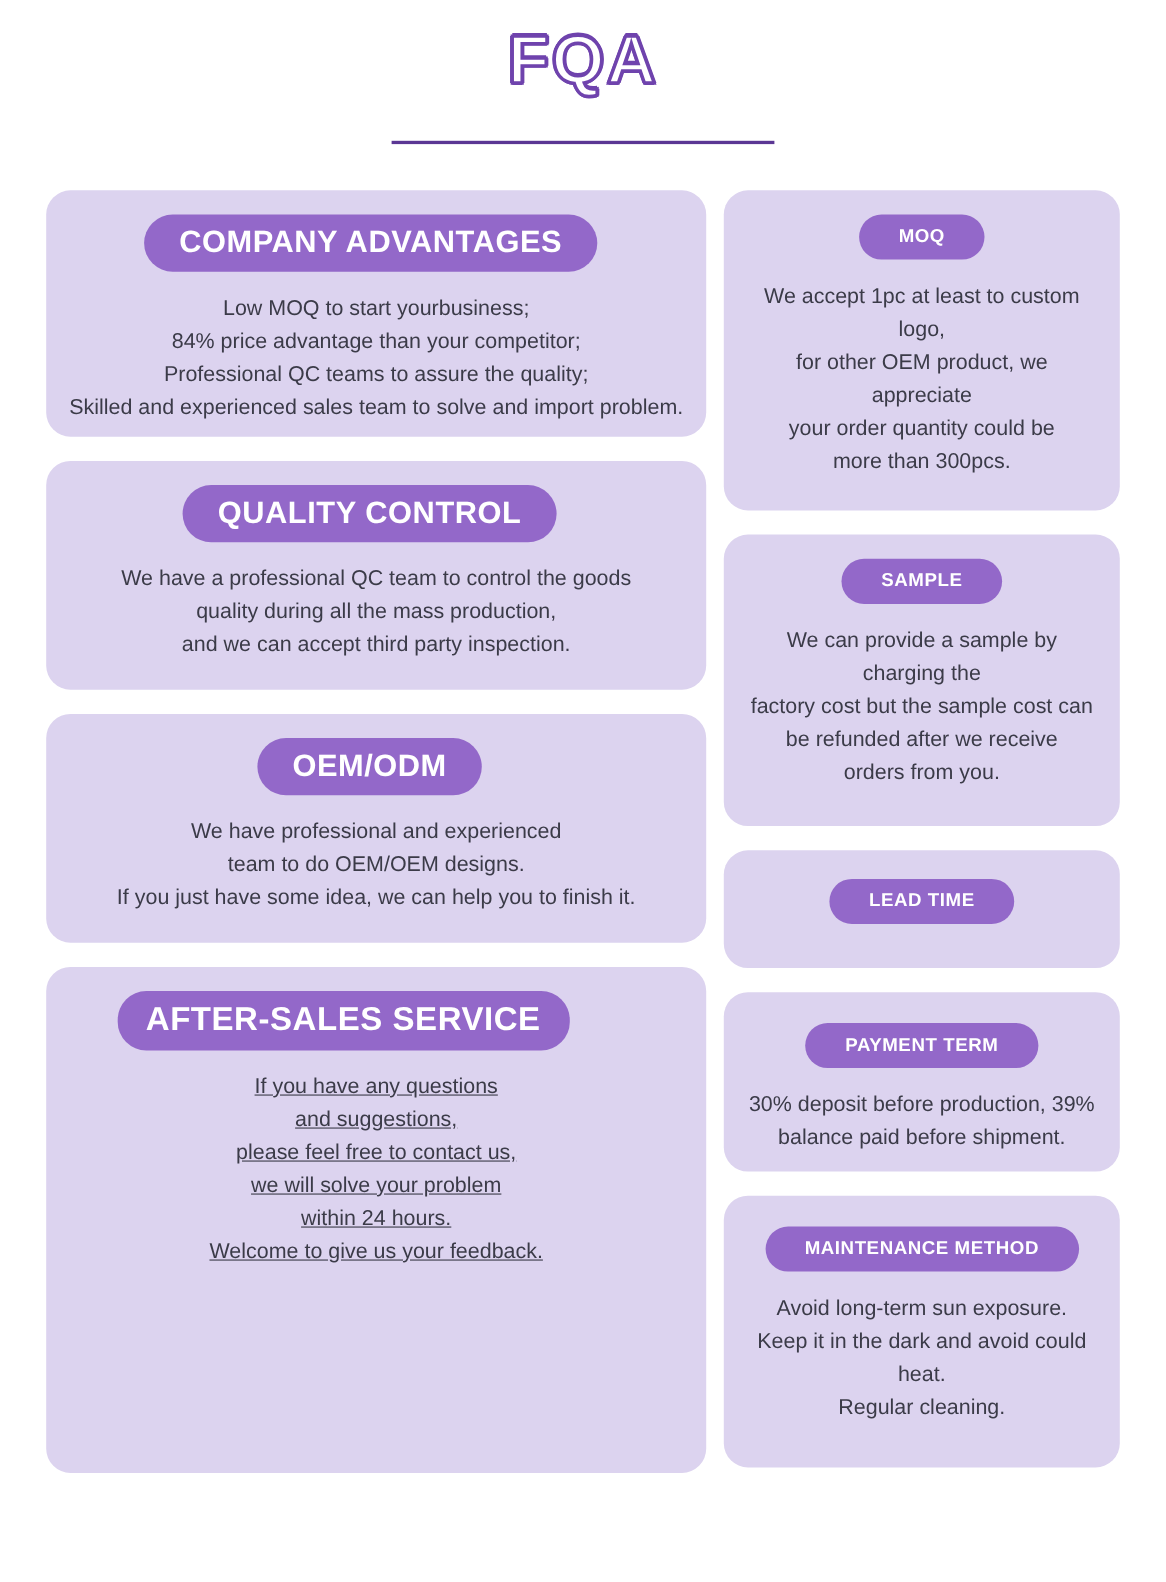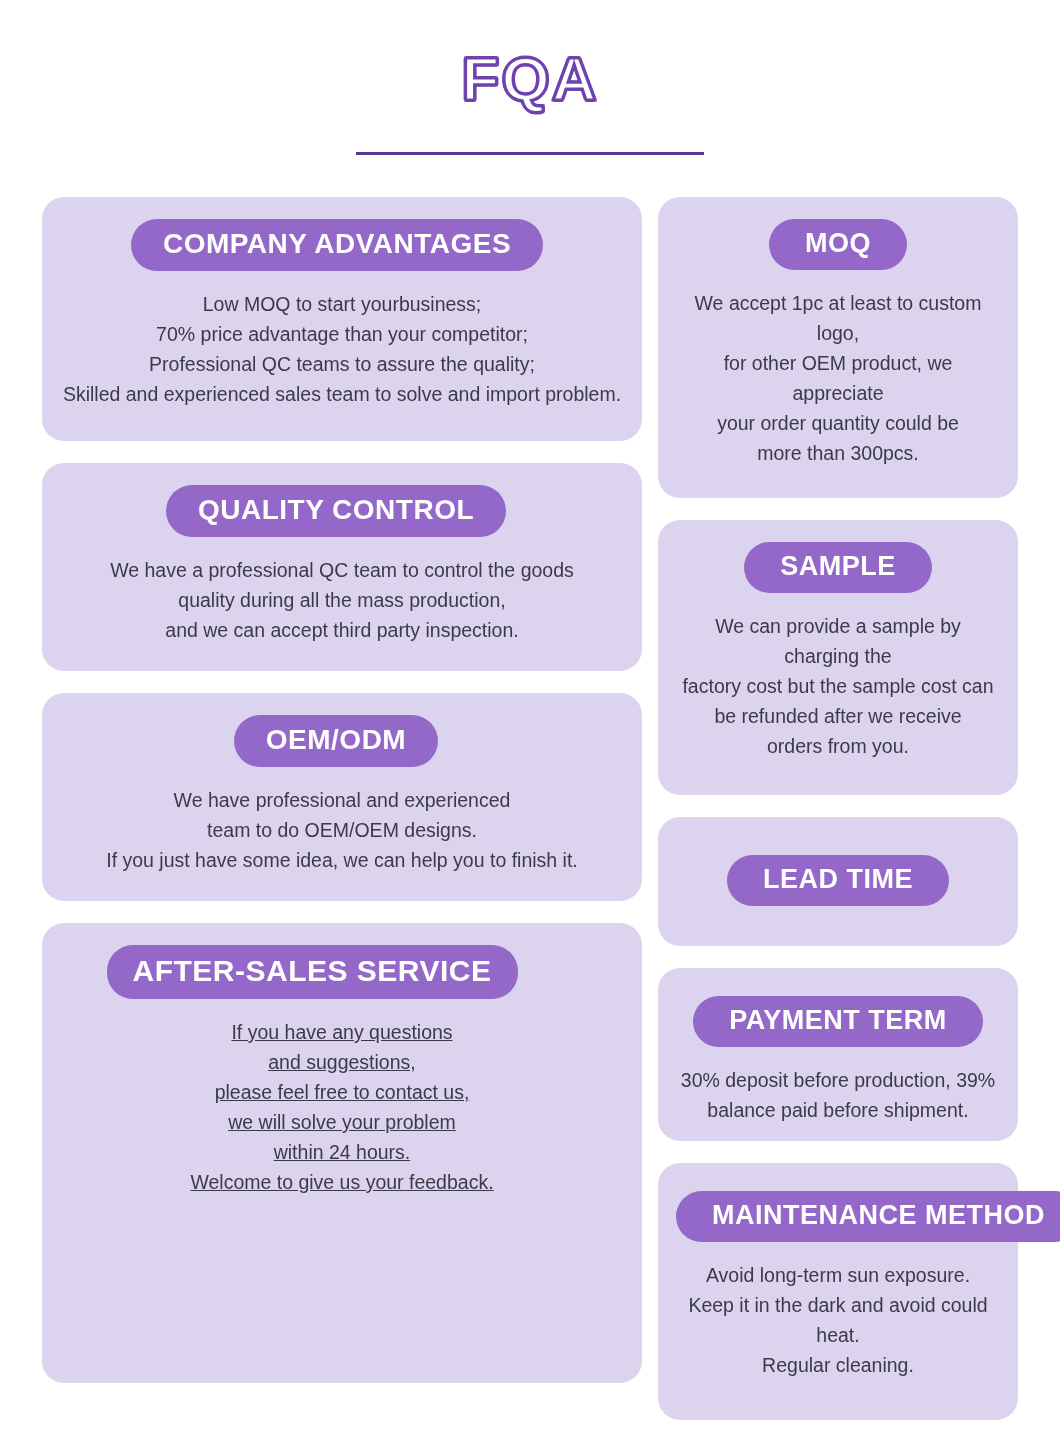--- a/index.html
+++ b/index.html
@@ -13,21 +13,21 @@
     height: 1438px;
     font-family: "Liberation Sans", sans-serif;
     color: #3b3b48;
     position: relative;
     overflow: hidden;
   }
 
   
   .header {
     text-align: center;
-    padding-top: 48px;
+    padding-top: 24px;
   }
   .title {
     font-size: 62px;
     font-weight: bold;
     letter-spacing: 2px;
     color: #ffffff;
     -webkit-text-stroke: 3px #6f43ad;
     text-shadow:
        2px 0 0 #6f43ad, -2px 0 0 #6f43ad,
        0 2px 0 #6f43ad, 0 -2px 0 #6f43ad;
@@ -69,64 +69,64 @@
     background: #9368c9;
     color: #ffffff;
     border-radius: 26px;
     font-size: 28px;
     font-weight: bold;
     letter-spacing: 0.5px;
     padding: 11px 32px 13px 32px;
     line-height: 1;
     white-space: nowrap;
   }
-  .pill.small { font-size: 27px; padding: 11px 36px 13px 36px; }
+  .pill.small { font-size: 17px; padding: 11px 36px 13px 36px; }
 
   .body-text {
     margin-top: 18px;
     font-size: 19.5px;
     line-height: 30px;
     color: #3b3b48;
     white-space: pre-line;
   }
 
   
-  .card.advantages { padding-bottom: 32px; }
+  .card.advantages { padding-bottom: 12px; }
   .card.advantages .pill { margin-left: -10px; }
   .card.oem .pill { margin-left: -12px; }
   .card.qc .pill { margin-left: -12px; }
   .card.after { padding-bottom: 40px; min-height: 460px; text-decoration: underline; }
   .card.after .pill {
     margin-left: -60px;
     font-size: 30px;
     padding: 11px 26px 13px 26px;
   }
   .card.moq { padding-bottom: 30px; }
   .card.sample { padding-bottom: 34px; }
-  .card.lead { padding-bottom: 40px; padding-top: 38px; }
+  .card.lead { padding-bottom: 40px; padding-top: 26px; }
   .card.payment { padding-bottom: 16px; padding-top: 28px; }
   .card.maint { padding-bottom: 40px; padding-top: 28px; }
 </style>
 </head>
 <body>
 
 <div class="header">
   <h1 class="title">FQA</h1>
   <div class="title-rule"></div>
 </div>
 
 <div class="board">
   <div class="columns">
 
     <div class="col-left">
 
       <div class="card advantages">
         <div class="pill">COMPANY ADVANTAGES</div>
         <div class="body-text">Low MOQ to start yourbusiness;
-70% price advantage than your competitor;
+84% price advantage than your competitor;
 Professional QC teams to assure the quality;
 Skilled and experienced sales team to solve and import problem.</div>
       </div>
 
       <div class="card qc">
         <div class="pill">QUALITY CONTROL</div>
         <div class="body-text">We have a professional QC team to control the goods
 quality during all the mass production,
 and we can accept third party inspection.</div>
       </div>

